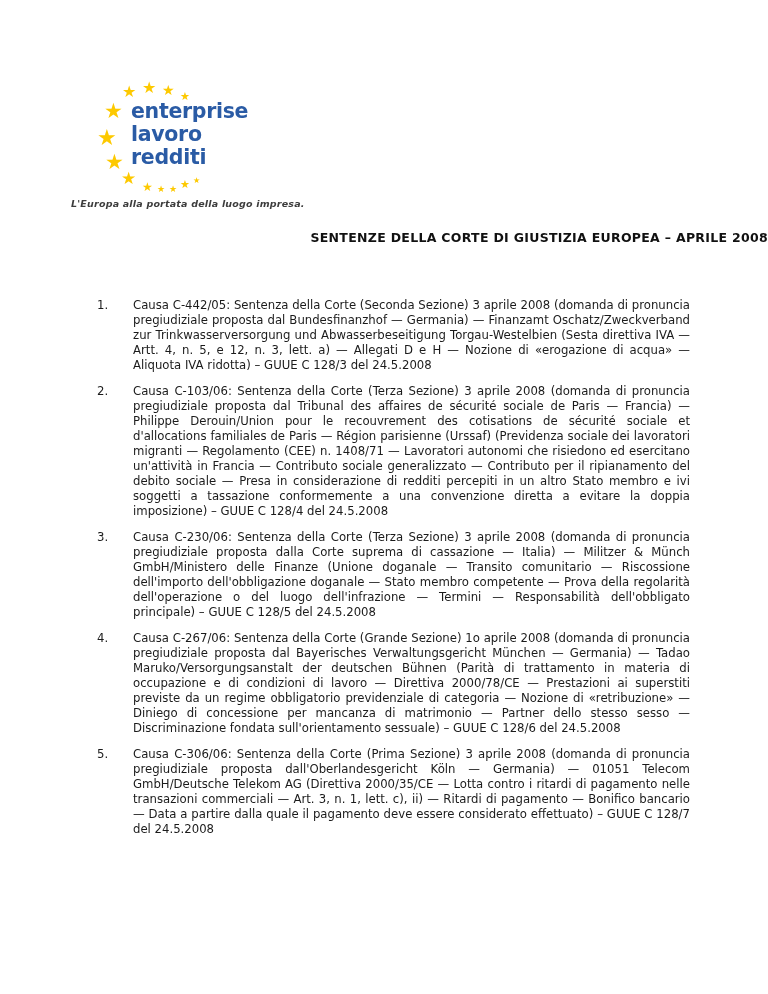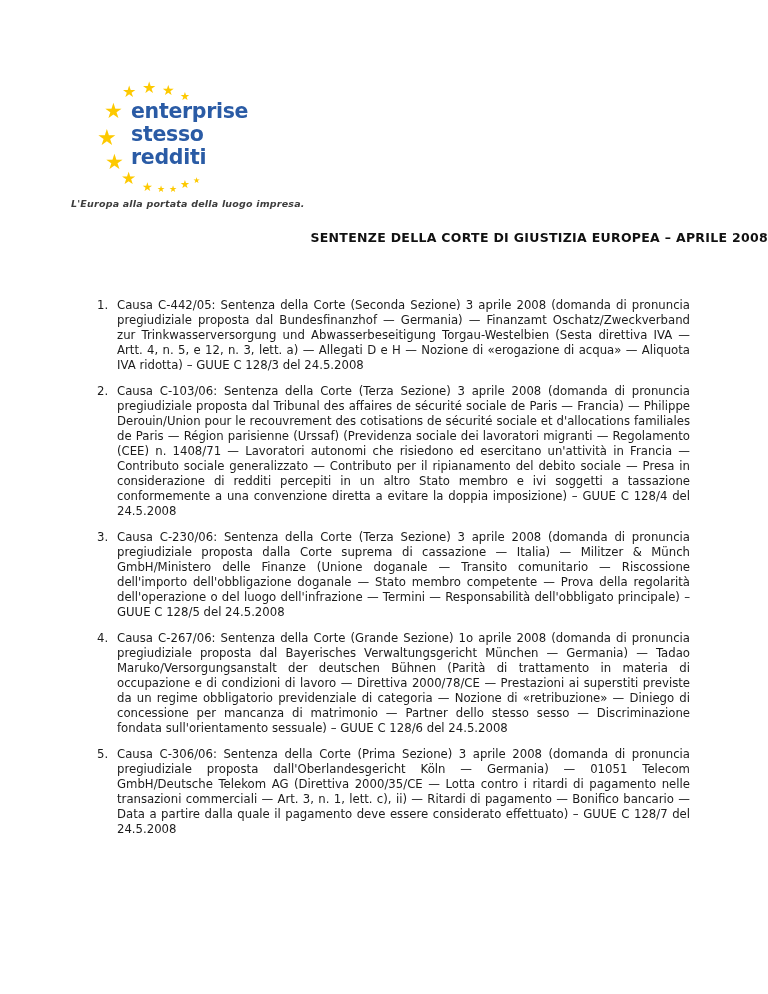--- a/index.html
+++ b/index.html
@@ -57,21 +57,21 @@
 
   
   .case-list {
     position:absolute; left:97px; top:298px; width:593px;
     list-style:none;
     font-size:11.7px; line-height:15px;
     color:var(--body-text,#1b1b1b);
   }
   .case-item { display:flex; margin-bottom:11px; }
   .case-num  { flex:0 0 20px; }
-  .case-text { flex:1; text-align:justify; }
+  .case-text { flex:1; text-align:justify;margin-left:16px; }
 </style>
 </head>
 <body>
 
 <div class="page">
 
   <div class="logo">
     <span class="star s1"></span>
     <span class="star s2"></span>
     <span class="star s3"></span>
@@ -80,21 +80,21 @@
     <span class="star s6"></span>
     <span class="star s7"></span>
     <span class="star s8"></span>
     <span class="star s9"></span>
     <span class="star s10"></span>
     <span class="star s11"></span>
     <span class="star s12"></span>
     <span class="star s13"></span>
     <div class="logo-text">
       <div>enterprise</div>
-      <div>stesso</div>
+      <div>lavoro</div>
       <div>redditi</div>
     </div>
   </div>
 
   <div class="tagline">L'Europa alla portata della luogo impresa.</div>
 
   <div class="doc-title">SENTENZE DELLA CORTE DI GIUSTIZIA EUROPEA – APRILE 2008</div>
 
   <ol class="case-list">
     <li class="case-item">

